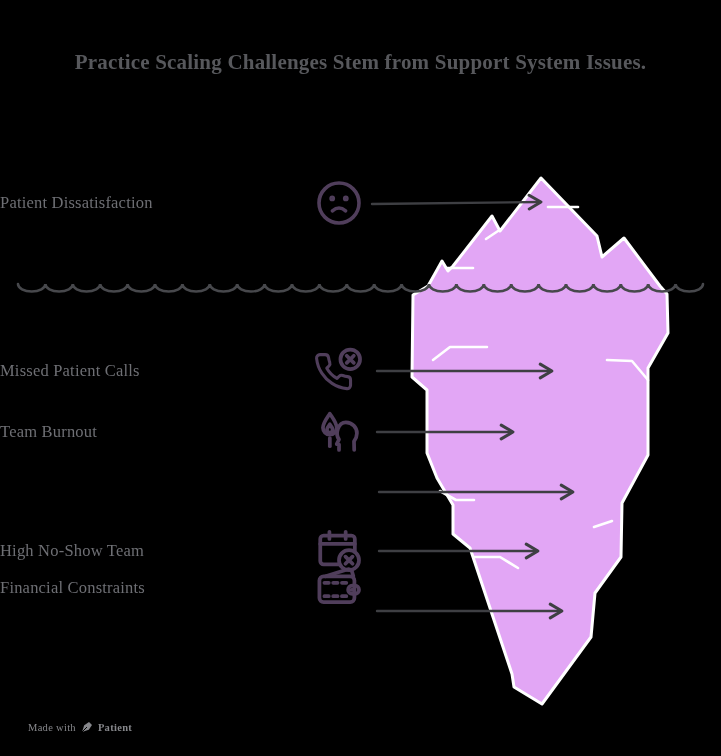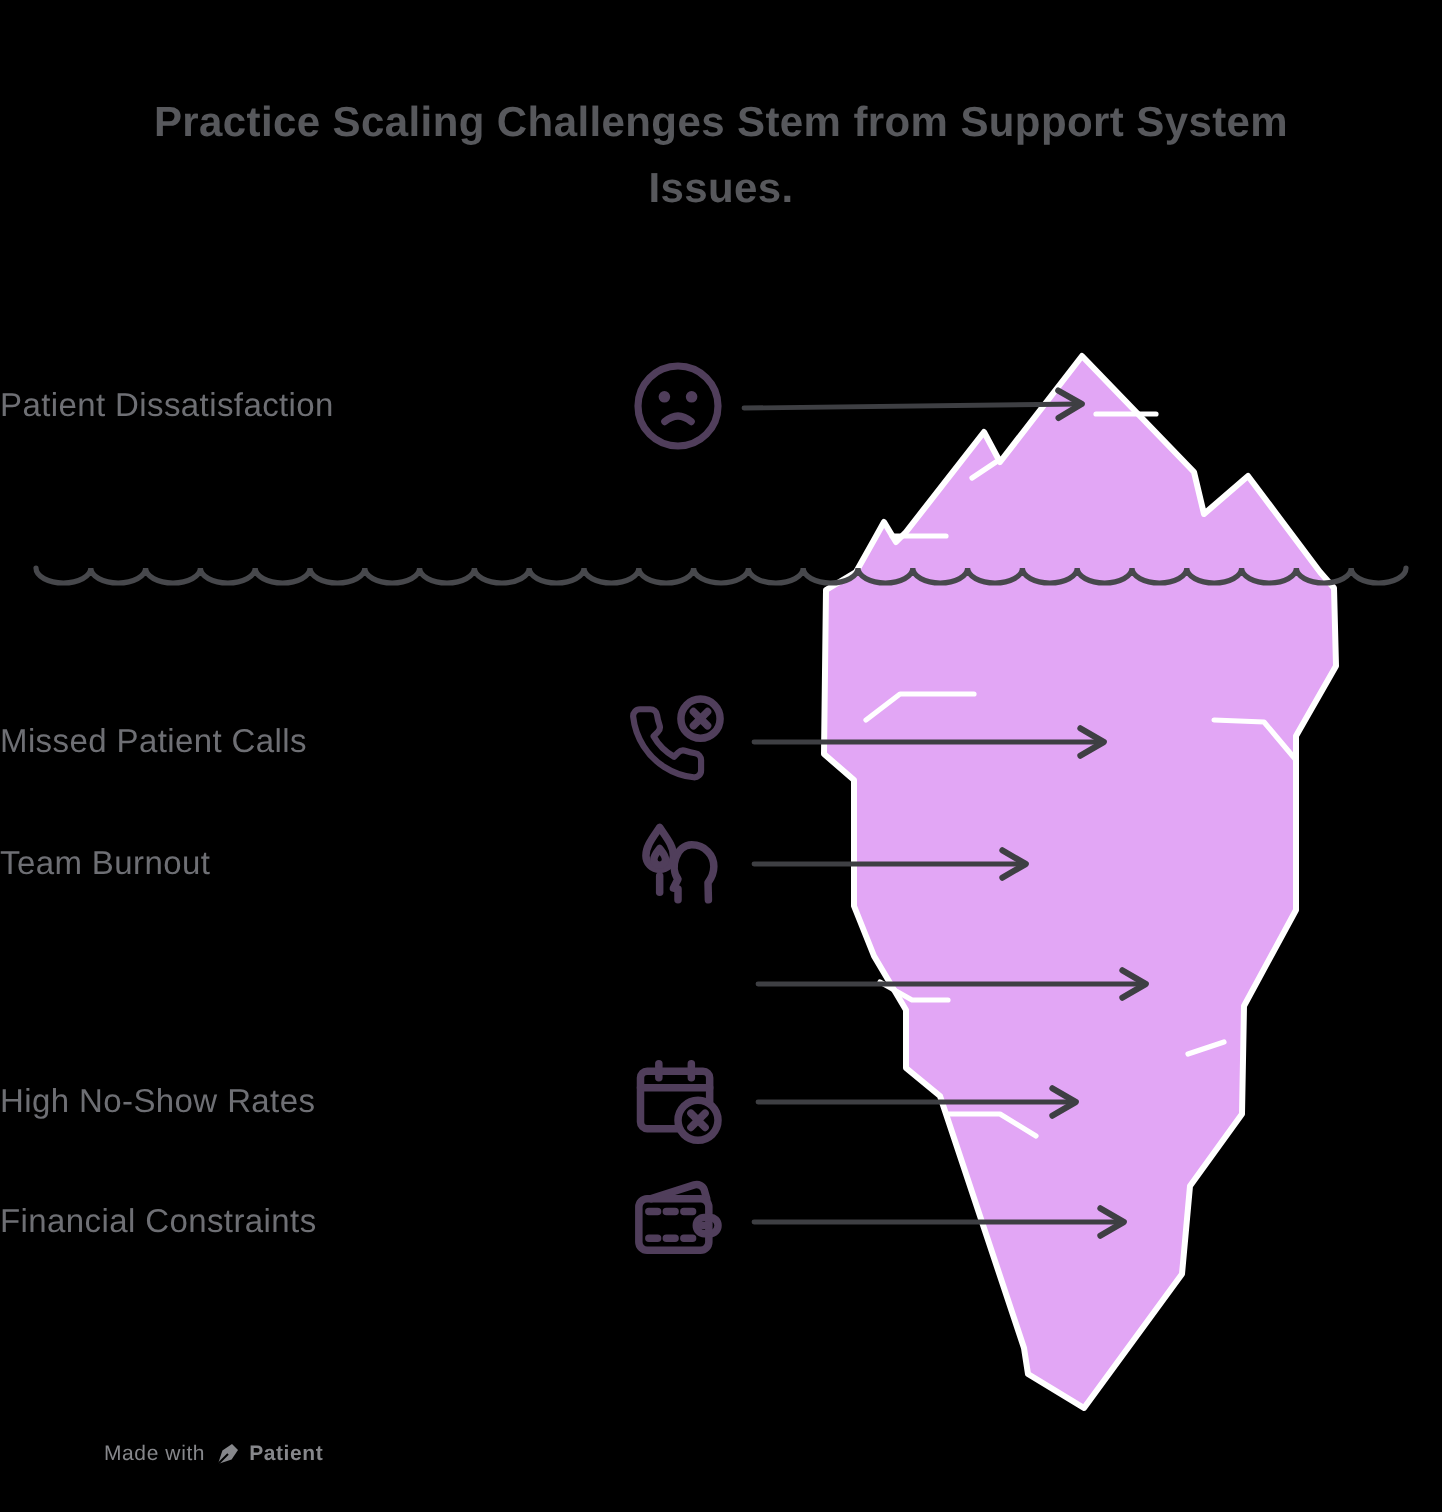--- a/index.html
+++ b/index.html
@@ -4,44 +4,44 @@
 <style>
   :root{
     --bg:#000000; --title-text:#57585C; --label-text:#6E6F74;
     --iceberg-fill:#E2A6F5; --iceberg-outline:#FFFFFF;
     --water-line:#47484C; --arrow:#3E3F43; --icon:#503E5B; --watermark-text:#86878B;
   }
   *{margin:0;padding:0;box-sizing:border-box}
   html,body{background:#111}
   .stage{
     position:relative;width:721px;height:756px;background:var(--bg);
-    overflow:hidden;font-family:Liberation Sans, sans-serif;padding-left:40px;
+    overflow:hidden;font-family:Liberation Serif, serif;padding-left:40px;
   }
   .title{
     position:absolute;top:46px;left:38px;right:38px;
     text-align:center;color:var(--title-text);
     font-size:21px;font-weight:700;line-height:1.55;letter-spacing:.2px;
   }
   .diagram-svg{position:absolute;left:0;top:0}
   .iceberg{fill:var(--iceberg-fill);stroke:var(--iceberg-outline);stroke-width:3;stroke-linejoin:round}
   .crevasse{fill:none;stroke:var(--iceberg-outline);stroke-width:2.6;stroke-linecap:round;stroke-linejoin:round}
   .water{fill:none;stroke:var(--water-line);stroke-width:2.6;stroke-linecap:round}
   .arrow{fill:none;stroke:var(--arrow);stroke-width:2.4;stroke-linecap:round}
   .arrowhead{fill:none;stroke:var(--arrow);stroke-width:1.7;stroke-linecap:round;stroke-linejoin:round}
   .row{position:absolute;left:0;height:52px;display:flex;align-items:center}
   .row .lbl{
     width:302px;color:var(--label-text);
     font-size:16.5px;font-weight:500;letter-spacing:.2px;white-space:nowrap;
   }
   .row .ic{margin-left:11px;width:52px;height:52px;display:flex;align-items:center;justify-content:center}
   .row .ic svg{stroke:var(--icon);fill:none;stroke-width:1.8;stroke-linecap:round;stroke-linejoin:round}
-  .r1{top:177px}.r2{top:345px}.r3{top:406px}.r4{top:466px}.r5{top:525px}.r6{top:585px}
+  .r1{top:177px}.r2{top:345px}.r3{top:406px}.r4{top:466px}.r5{top:525px}.r6{top:562px}
   .watermark{
     position:absolute;left:28px;top:721px;display:flex;align-items:center;gap:5px;
-    color:var(--watermark-text);font-size:10.5px;letter-spacing:.3px;margin-left:24px;
+    color:var(--watermark-text);font-size:10.5px;letter-spacing:.3px;
   }
   .watermark .brand{font-weight:700}
   .watermark svg{display:block}
 </style>
 </head>
 <body>
 
 <div class="stage">
 
   <div class="title">Practice Scaling Challenges Stem from Support System Issues.</div>
@@ -108,21 +108,21 @@
       <svg width="50" height="50" viewBox="0 0 24 24">
         <path transform="translate(-0.5,2.5) scale(0.82)" d="M22 16.92v3a2 2 0 0 1-2.18 2 19.79 19.79 0 0 1-8.63-3.07 19.5 19.5 0 0 1-6-6A19.79 19.79 0 0 1 2.12 4.18 2 2 0 0 1 4.11 2h3a2 2 0 0 1 2 1.72c.13.96.36 1.9.7 2.81a2 2 0 0 1-.45 2.11L8.09 9.91a16 16 0 0 0 6 6l1.27-1.27a2 2 0 0 1 2.11-.45c.91.34 1.85.57 2.81.7A2 2 0 0 1 22 16.92z"></path>
         <circle cx="17.4" cy="6.4" r="4.7" fill="var(--bg)"></circle>
         <path d="M15.7,4.7 L19.1,8.1 M19.1,4.7 L15.7,8.1"></path>
       </svg>
     </div>
   </div>
 
 
   <div class="row r5">
-    <div class="lbl">High No-Show Rates</div>
+    <div class="lbl">High No-Show Team</div>
     <div class="ic">
       <svg width="50" height="50" viewBox="0 0 24 24">
         <rect x="3" y="4.6" width="16.6" height="13.8" rx="1.6"></rect>
         <path d="M7.4,2.8 v3.4 M15.2,2.8 v3.4"></path>
         <path d="M3,8.6 H19.6"></path>
         <circle cx="16.8" cy="16.4" r="4.8" fill="var(--bg)"></circle>
         <path d="M15.1,14.7 l3.4,3.4 M18.5,14.7 l-3.4,3.4"></path>
       </svg>
     </div>
   </div>

